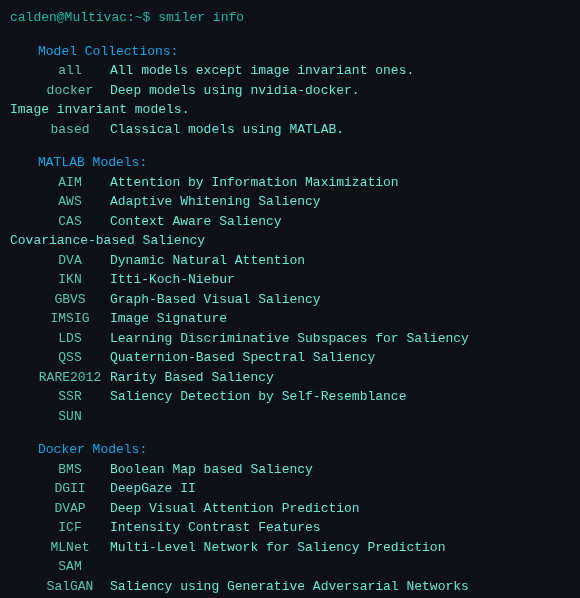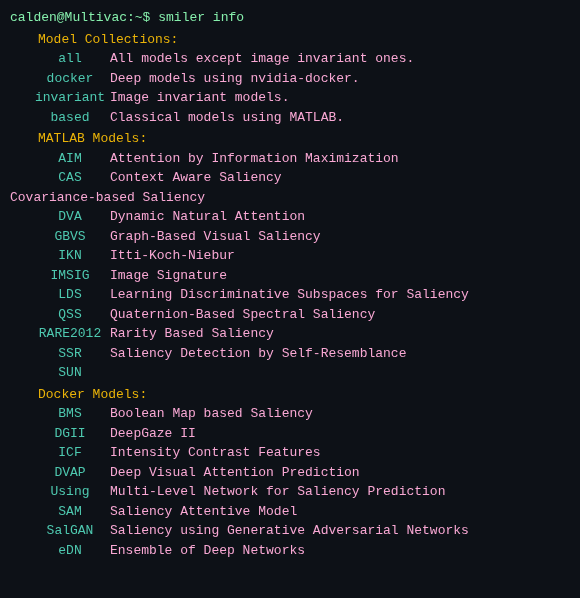--- a/index.html
+++ b/index.html
@@ -16,41 +16,41 @@
       min-height: 598px;
       padding: 8px 10px;
       background: #0d1117;
     }
     .terminal {
       background: #0d1117;
       width: 100%;
       min-height: 598px;
     }
     .prompt-line {
-      color: #86efac;
-      margin-bottom: 2px;
+      color: #14b8a6;
+      margin-bottom: 14px;
     }
     .section-header {
-      color: #eab308;
-      margin-top: 2px;
+      color: #0ea5e9;
+      margin-top: 14px;
       padding-left: 28px;
     }
     .model-row {
       display: flex;
       flex-direction: row;
       line-height: 1.5;
       text-align: center;
     }
     .model-name {
       color: #4ec9b0;
       min-width: 100px;
       padding-left: 20px;
     }
     .model-desc {
-      color: #f9a8d4;
+      color: #5eead4;
     }
     .line {
       line-height: 1.5;
     }
   </style>
 </head>
 <body>
 
 <div class="terminal">
   <div class="prompt-line line">
@@ -59,50 +59,53 @@
 <div class="section-header line">Model Collections:</div>
     <div class="model-row">
       <span class="model-name">all</span>
       <span class="model-desc">All models except image invariant ones.</span>
     </div>
     <div class="model-row">
       <span class="model-name">docker</span>
       <span class="model-desc">Deep models using nvidia-docker.</span>
     </div>
     <div class="model-row">
-      <span class="model-name">invariant</span>
       <span class="model-desc">Image invariant models.</span>
     </div>
     <div class="model-row">
       <span class="model-name">based</span>
       <span class="model-desc">Classical models using MATLAB.</span>
     </div>
     <div class="section-header line">MATLAB Models:</div>
     <div class="model-row">
       <span class="model-name">AIM</span>
       <span class="model-desc">Attention by Information Maximization</span>
+    </div>
+    <div class="model-row">
+      <span class="model-name">AWS</span>
+      <span class="model-desc">Adaptive Whitening Saliency</span>
     </div>
     <div class="model-row">
       <span class="model-name">CAS</span>
       <span class="model-desc">Context Aware Saliency</span>
     </div>
     <div class="model-row">
       <span class="model-desc">Covariance-based Saliency</span>
     </div>
     <div class="model-row">
       <span class="model-name">DVA</span>
       <span class="model-desc">Dynamic Natural Attention</span>
     </div>
     <div class="model-row">
+      <span class="model-name">IKN</span>
+      <span class="model-desc">Itti-Koch-Niebur</span>
+    </div>
+    <div class="model-row">
       <span class="model-name">GBVS</span>
       <span class="model-desc">Graph-Based Visual Saliency</span>
-    </div>
-    <div class="model-row">
-      <span class="model-name">IKN</span>
-      <span class="model-desc">Itti-Koch-Niebur</span>
     </div>
     <div class="model-row">
       <span class="model-name">IMSIG</span>
       <span class="model-desc">Image Signature</span>
     </div>
     <div class="model-row">
       <span class="model-name">LDS</span>
       <span class="model-desc">Learning Discriminative Subspaces for Saliency</span>
     </div>
     <div class="model-row">
@@ -123,34 +126,33 @@
     <div class="section-header line">Docker Models:</div>
     <div class="model-row">
       <span class="model-name">BMS</span>
       <span class="model-desc">Boolean Map based Saliency</span>
     </div>
     <div class="model-row">
       <span class="model-name">DGII</span>
       <span class="model-desc">DeepGaze II</span>
     </div>
     <div class="model-row">
+      <span class="model-name">DVAP</span>
+      <span class="model-desc">Deep Visual Attention Prediction</span>
+    </div>
+    <div class="model-row">
       <span class="model-name">ICF</span>
       <span class="model-desc">Intensity Contrast Features</span>
     </div>
     <div class="model-row">
-      <span class="model-name">DVAP</span>
-      <span class="model-desc">Deep Visual Attention Prediction</span>
-    </div>
-    <div class="model-row">
-      <span class="model-name">Using</span>
+      <span class="model-name">MLNet</span>
       <span class="model-desc">Multi-Level Network for Saliency Prediction</span>
     </div>
     <div class="model-row">
       <span class="model-name">SAM</span>
-      <span class="model-desc">Saliency Attentive Model</span>
     </div>
     <div class="model-row">
       <span class="model-name">SalGAN</span>
       <span class="model-desc">Saliency using Generative Adversarial Networks</span>
     </div>
     <div class="model-row">
       <span class="model-name">eDN</span>
       <span class="model-desc">Ensemble of Deep Networks</span>
     </div>
   </div>

